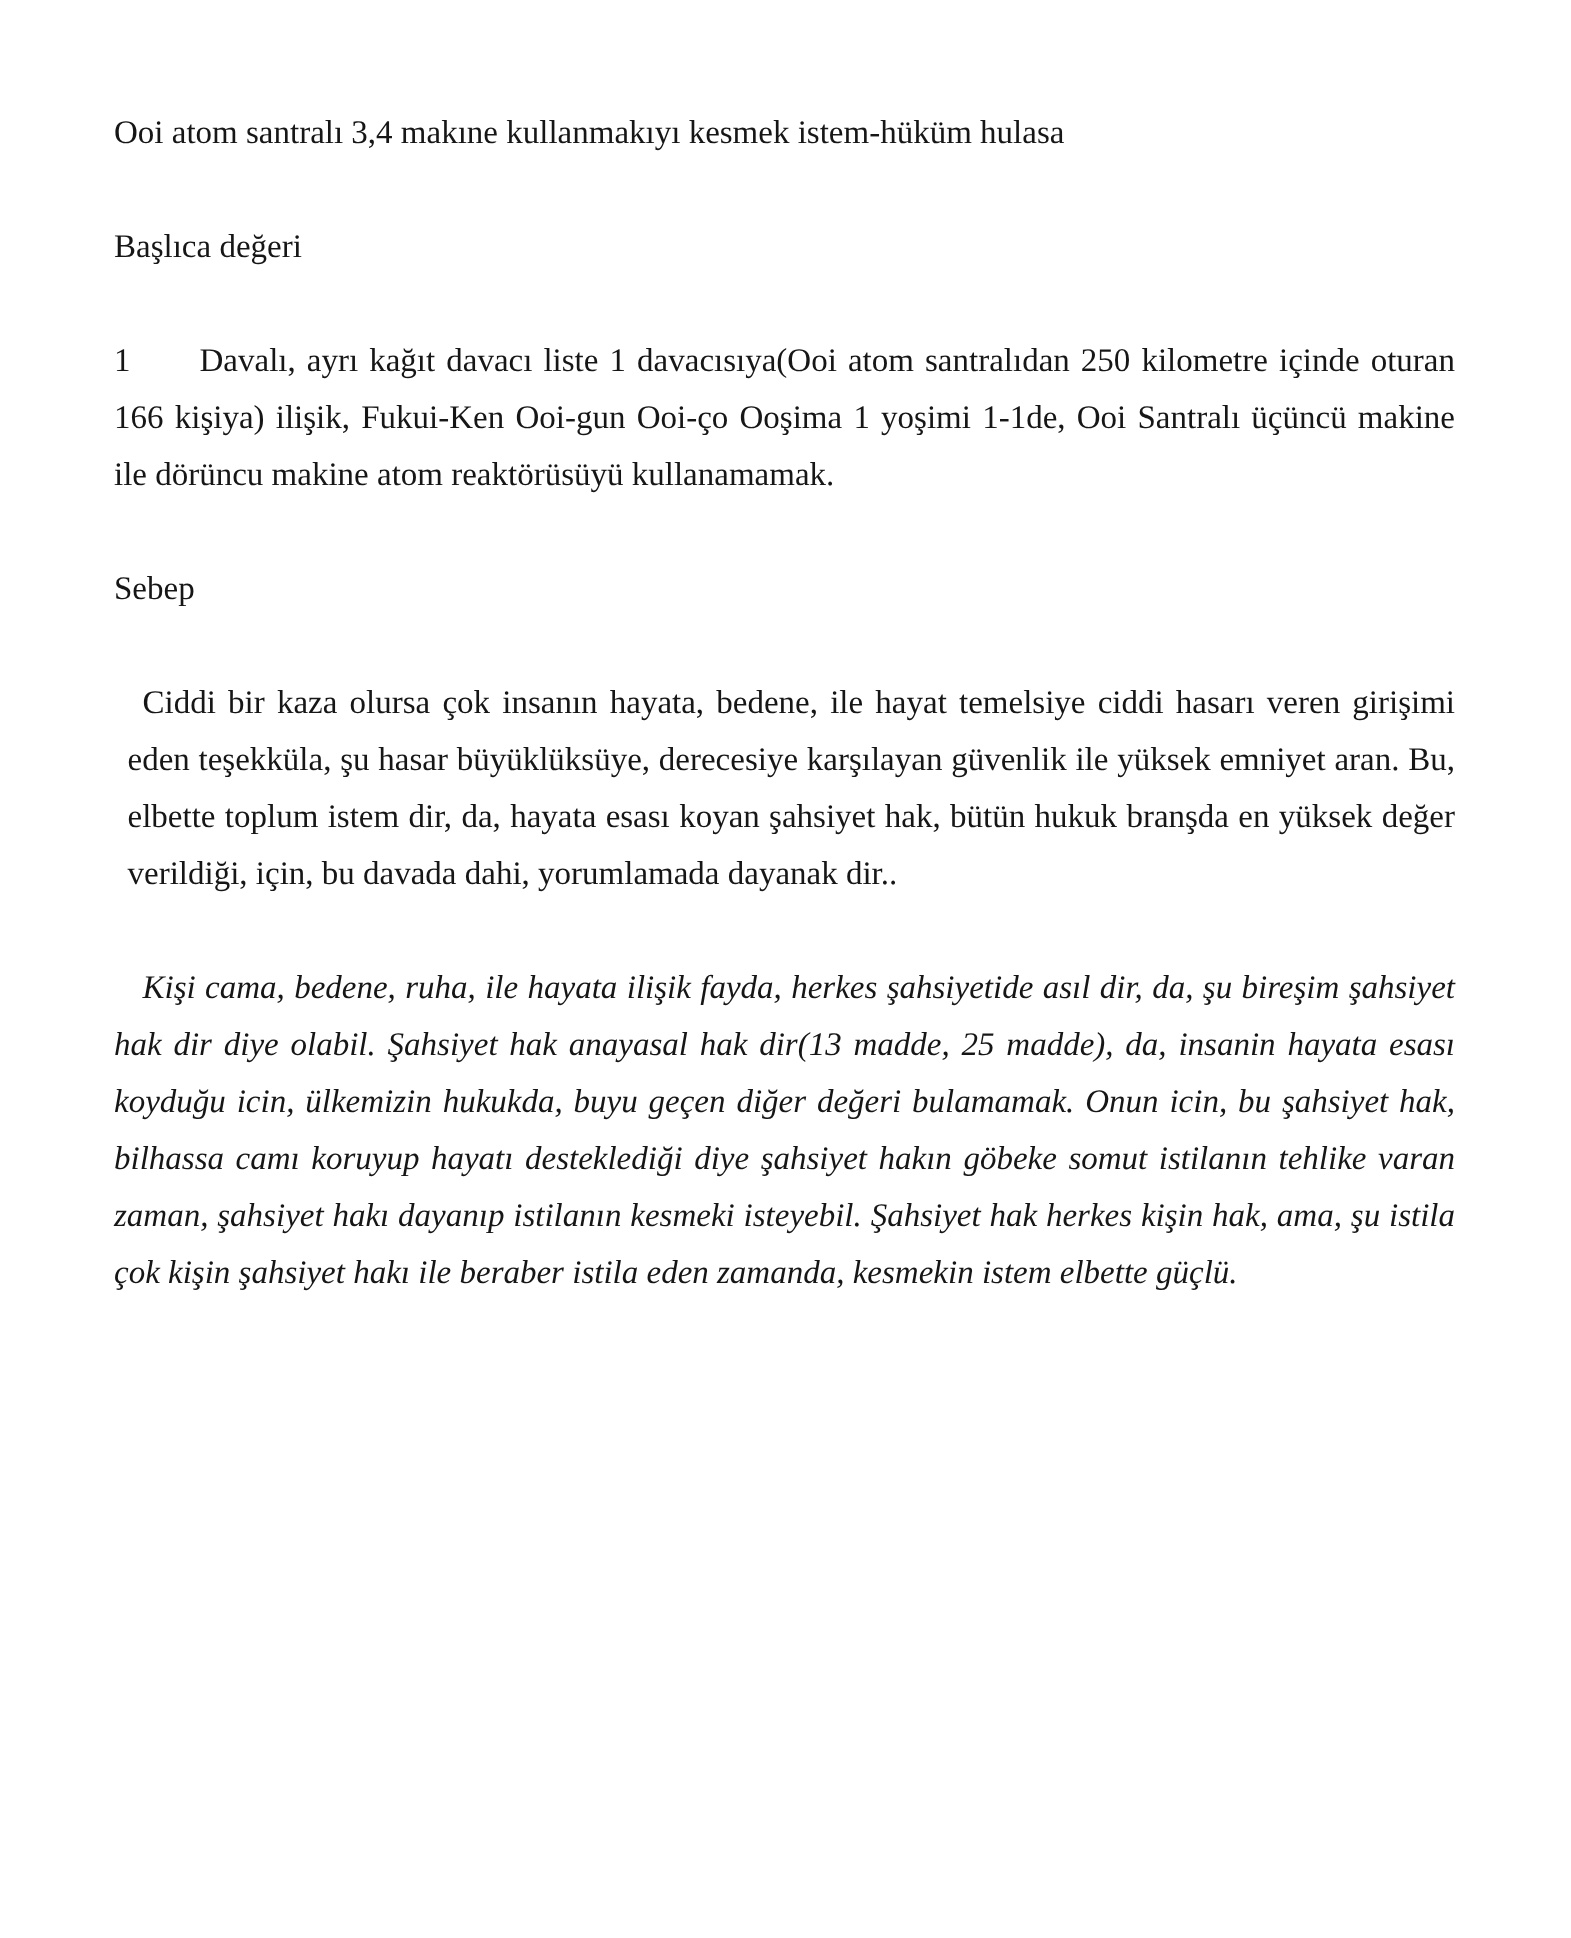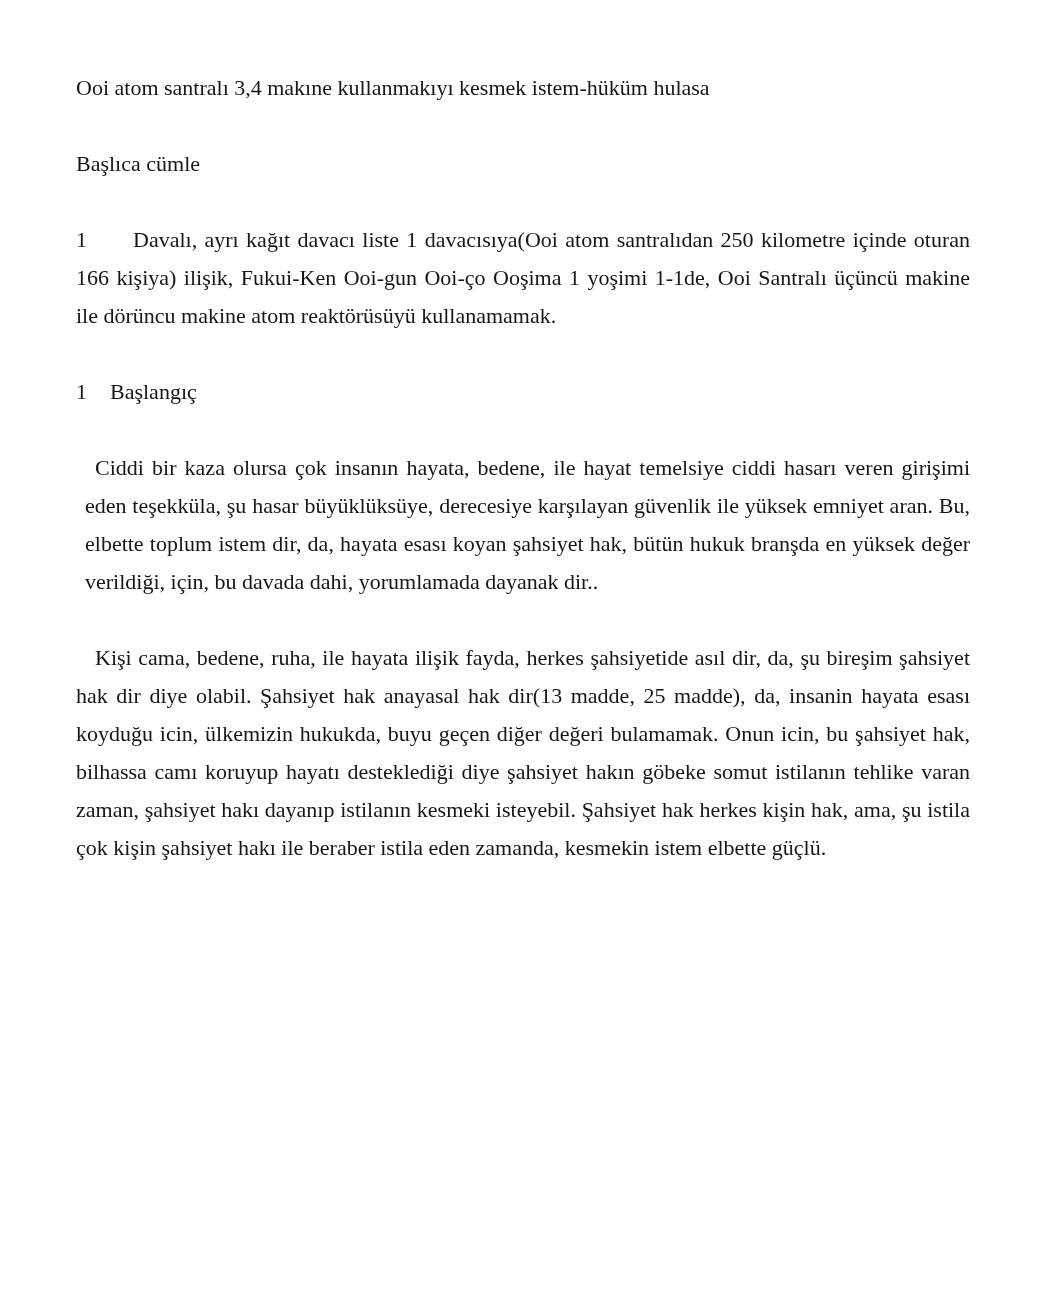--- a/index.html
+++ b/index.html
@@ -35,35 +35,36 @@
     text-indent: 0;
   }
   .num-wide { width: 57px; }
   .num-narrow { width: 34px; }
   .para-indent-full {
     margin-left: 9px !important;
     text-indent: 10px;
   }
   .para-indent-first {
     text-indent: 19px;
+    font-style: italic;
   }
 </style>
 </head>
 <body>
 
 <div class="doc">
 
   <p class="single">Ooi atom santralı 3,4 makıne kullanmakıyı kesmek istem-hüküm hulasa</p>
 
-  <p class="single">Başlıca cümle</p>
+  <p class="single">Başlıca değeri</p>
 
   <p><span class="num num-wide">1</span><span>Davalı, ayrı kağıt davacı liste 1 davacısıya(Ooi atom santralıdan 250 kilometre içinde oturan 166 kişiya) ilişik, Fukui-Ken Ooi-gun Ooi-ço Ooşima 1 yoşimi 1-1de, Ooi Santralı üçüncü makine ile dörüncu makine atom reaktörüsüyü kullanamamak.</span></p>
 
 
 
+  <p class="single">Sebep</p>
 
-  <p class="single"><span class="num num-narrow">1</span><span>Başlangıç</span></p>
 
   <p class="para-indent-full">Ciddi bir kaza olursa çok insanın hayata, bedene, ile hayat temelsiye ciddi hasarı veren girişimi eden teşekküla, şu hasar büyüklüksüye, derecesiye karşılayan güvenlik ile yüksek emniyet aran. Bu, elbette toplum istem dir, da, hayata esası koyan şahsiyet hak, bütün hukuk branşda en yüksek değer verildiği, için, bu davada dahi, yorumlamada dayanak dir..</p>
 
   <p class="para-indent-first">Kişi cama, bedene, ruha, ile hayata ilişik fayda, herkes şahsiyetide asıl dir, da, şu bireşim şahsiyet hak dir diye olabil. Şahsiyet hak anayasal hak dir(13 madde, 25 madde), da, insanin hayata esası koyduğu icin, ülkemizin hukukda, buyu geçen diğer değeri bulamamak. Onun icin, bu şahsiyet hak, bilhassa camı koruyup hayatı desteklediği diye şahsiyet hakın göbeke somut istilanın tehlike varan zaman, şahsiyet hakı dayanıp istilanın kesmeki isteyebil. Şahsiyet hak herkes kişin hak, ama, şu istila çok kişin şahsiyet hakı ile beraber istila eden zamanda, kesmekin istem elbette güçlü.</p>
 
 </div>
 
 </body></html>

